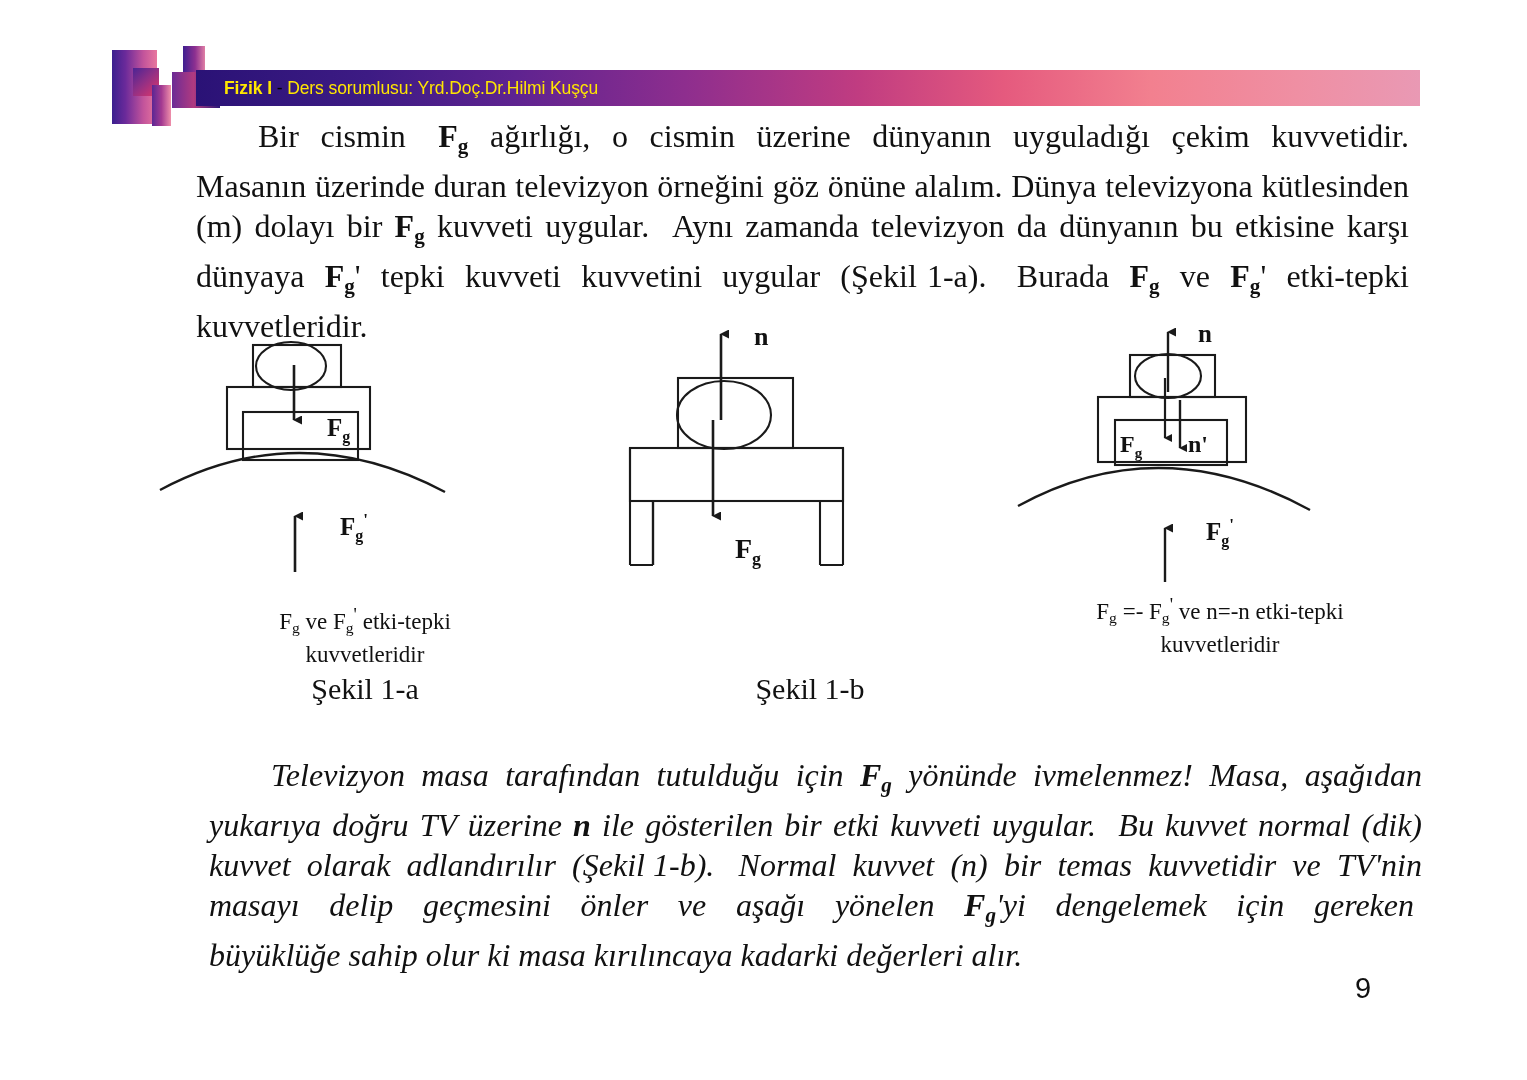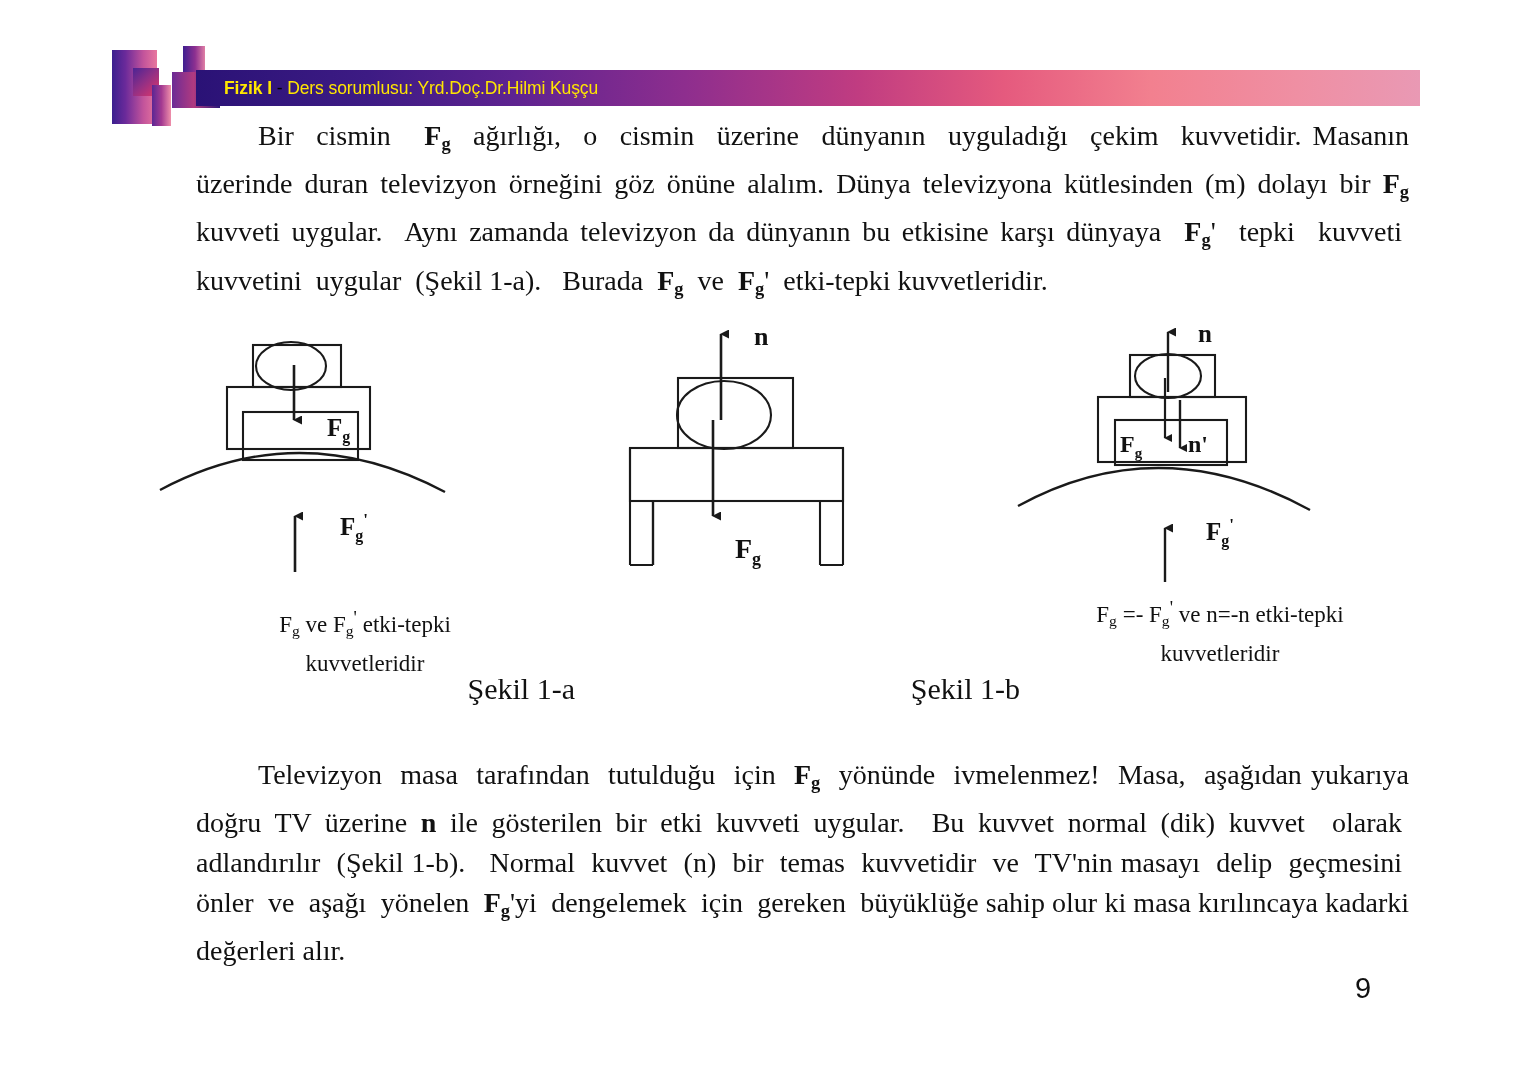--- a/index.html
+++ b/index.html
@@ -87,35 +87,36 @@
   }
   #title-rest {
     color: #ffe600;
     font-weight: normal;
   }
 
   
   .prose {
     position: absolute;
     font-family: "Liberation Serif", "DejaVu Serif", serif;
-    font-size: 28px;
+    font-size: 32px;
     line-height: 40px;
     text-align: justify;
     text-justify: inter-word;
     color: #111;
   }
   #paragraph-top {
     left: 196px;
     top: 116px;
     width: 1213px;
   }
   #paragraph-bottom {
-    left: 196px;
+    left: 209px;
     top: 755px;
     width: 1213px;
+    font-style: italic;
   }
   .prose .indent { display: inline-block; width: 62px; }
   .vecb { font-weight: bold; }
   .sub { font-size: 0.66em; vertical-align: -0.28em; font-weight: bold; }
 
   
   #figures-row {
     position: absolute;
     left: 0;
     top: 320px;
@@ -136,40 +137,40 @@
     position: absolute;
     left: 0; top: 0;
   }
   .fig-caption {
     position: absolute;
     width: 420px;
     left: 0;
     text-align: center;
     font-family: "Liberation Serif", "DejaVu Serif", serif;
     font-size: 23px;
-    line-height: 33px;
+    line-height: 27px;
     color: #111;
   }
   #caption-a { top: 282px; }
   #caption-b { top: 282px; }
   #caption-c { top: 272px; }
   .fig-caption .sub-r { font-size: 0.68em; vertical-align: -0.25em; }
   .fig-caption .prime { font-size: 0.8em; vertical-align: 0.45em; }
   .fig-caption em { font-style: italic; font-weight: bold; }
 
   .fig-label {
     position: absolute;
     width: 420px;
     left: 0;
     text-align: center;
     font-family: "Liberation Serif", "DejaVu Serif", serif;
     font-size: 30px;
     color: #111;
   }
-  #label-a, #label-b, #label-c { top: 352px; text-align: right; }
+  #label-a, #label-b, #label-c { top: 352px; }
 
   
   #page-number {
     position: absolute;
     left: 1355px;
     top: 972px;
     font-family: "Liberation Sans", "DejaVu Sans", sans-serif;
     font-size: 29px;
     color: #111;
   }

